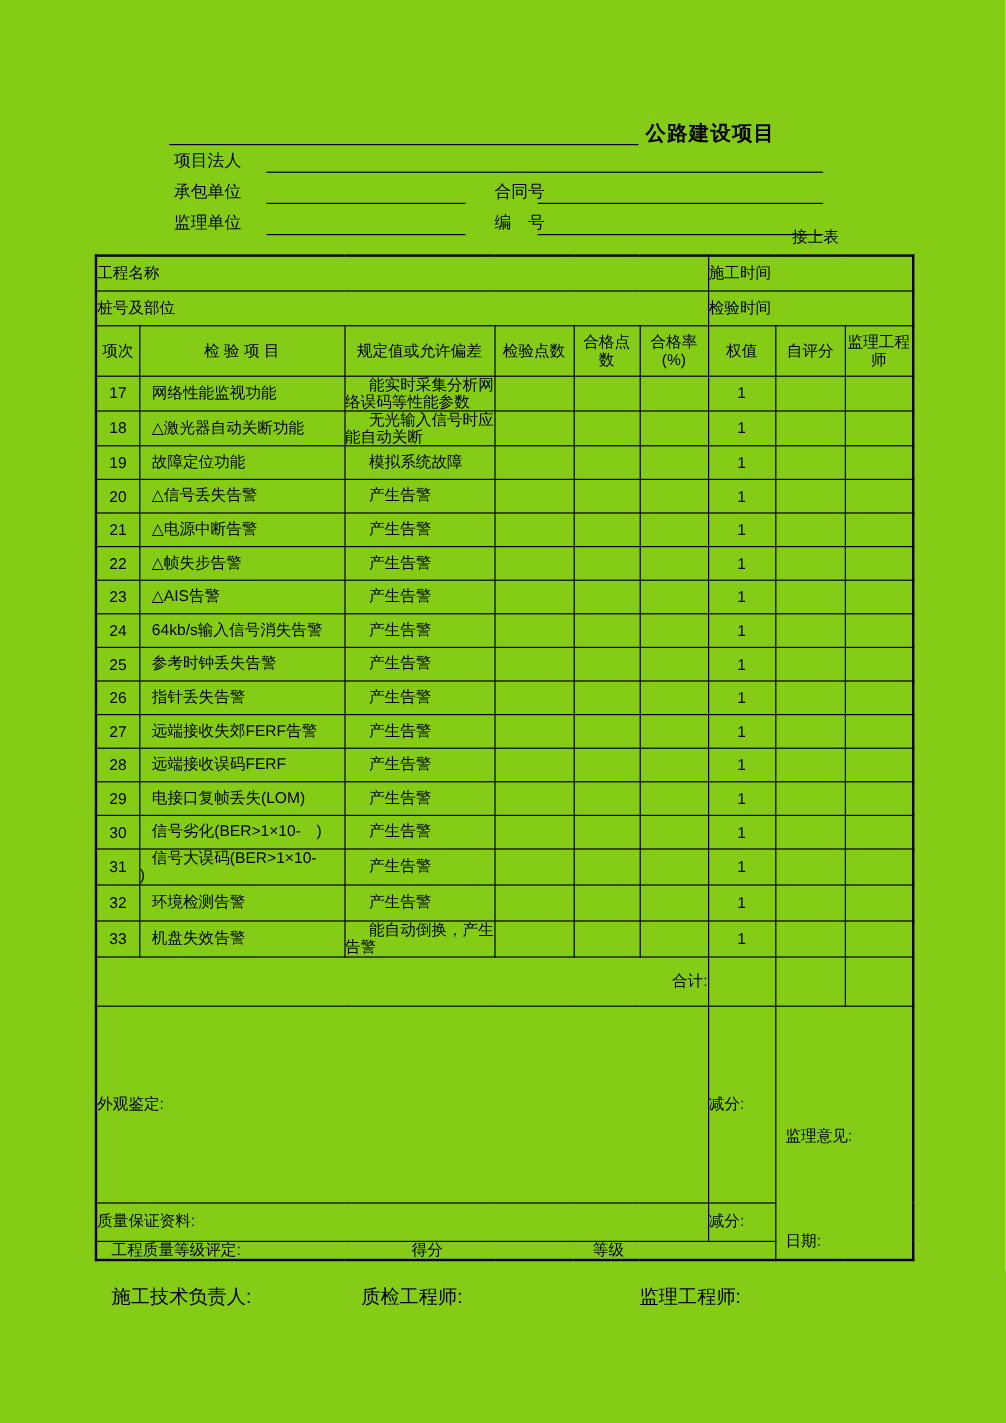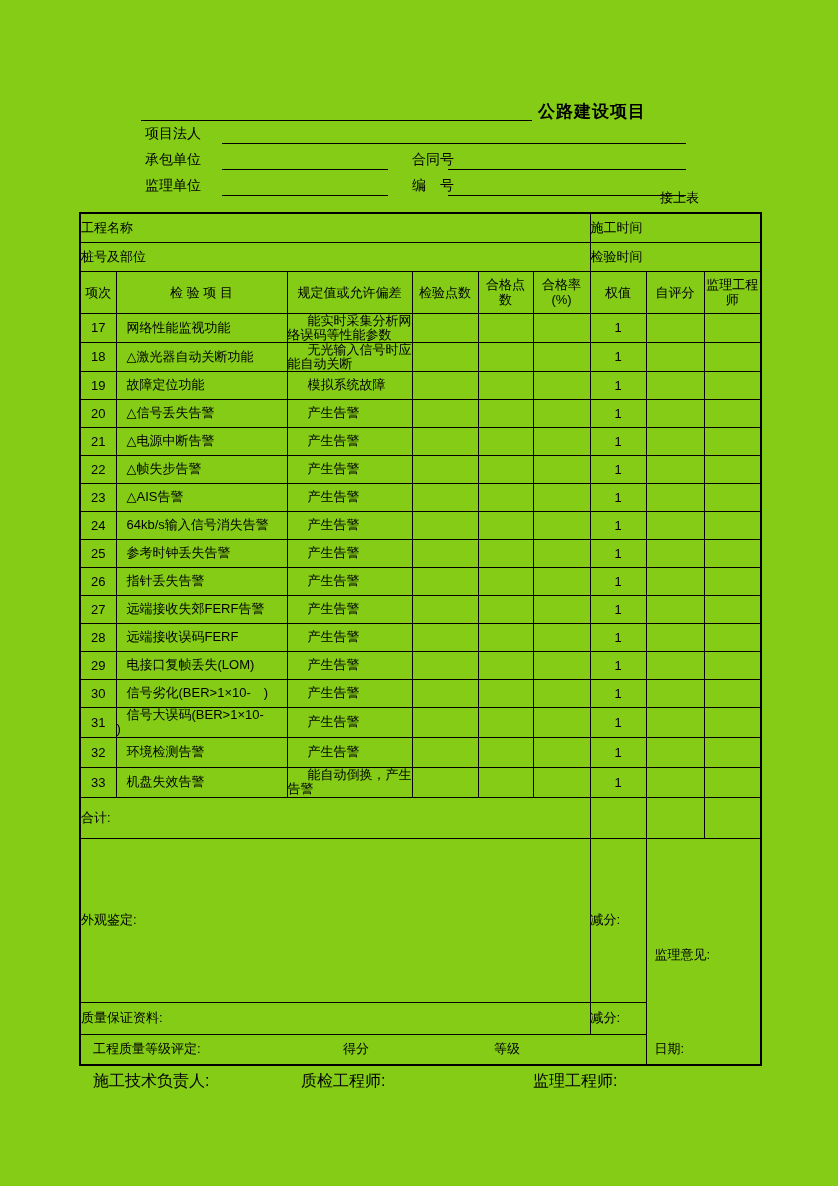--- a/index.html
+++ b/index.html
@@ -29,26 +29,26 @@
     padding:0;vertical-align:middle;
     overflow:hidden;
   }
   tr.r-info1{height:29px;}
   tr.r-info2{height:29px;}
   tr.r-head{height:42px;}
   tr.r-data{height:28px;}
   tr.r-total{height:41px;}
   tr.r-appearance{height:164px;}
   tr.r-qa{height:32px;}
-  tr.r-grade{height:31px;margin-top:16px;}
+  tr.r-grade{height:16px;margin-top:16px;}
 
   .lpad12{padding-left:12px;}
   .lpad10{padding-left:10px;}
   .lpad8{padding-left:8px;}
-  .lpad2{padding-left:2px;}
+  .lpad2{padding-left:2px;text-align:right;}
   .ctr{text-align:center;}
   .ch{text-align:center;white-space:pre-line;line-height:15px;}
   .c-item{padding-left:3px;text-indent:10px;white-space:pre-wrap;line-height:14px;}
   .c-spec{padding:0 2px;text-indent:20px;white-space:pre-wrap;line-height:14px;}
   .cell-top-pad{vertical-align:top;padding-top:7px;}
   .opinion-cell{position:relative;vertical-align:top;}
   .opinion-label{display:block;padding:7px 0 0 8px;}
   .date-label{position:absolute;left:8px;bottom:6px;}
   .grade-cell{position:relative;}
   .grade-cell span{position:absolute;top:50%;transform:translateY(-50%);white-space:nowrap;}

